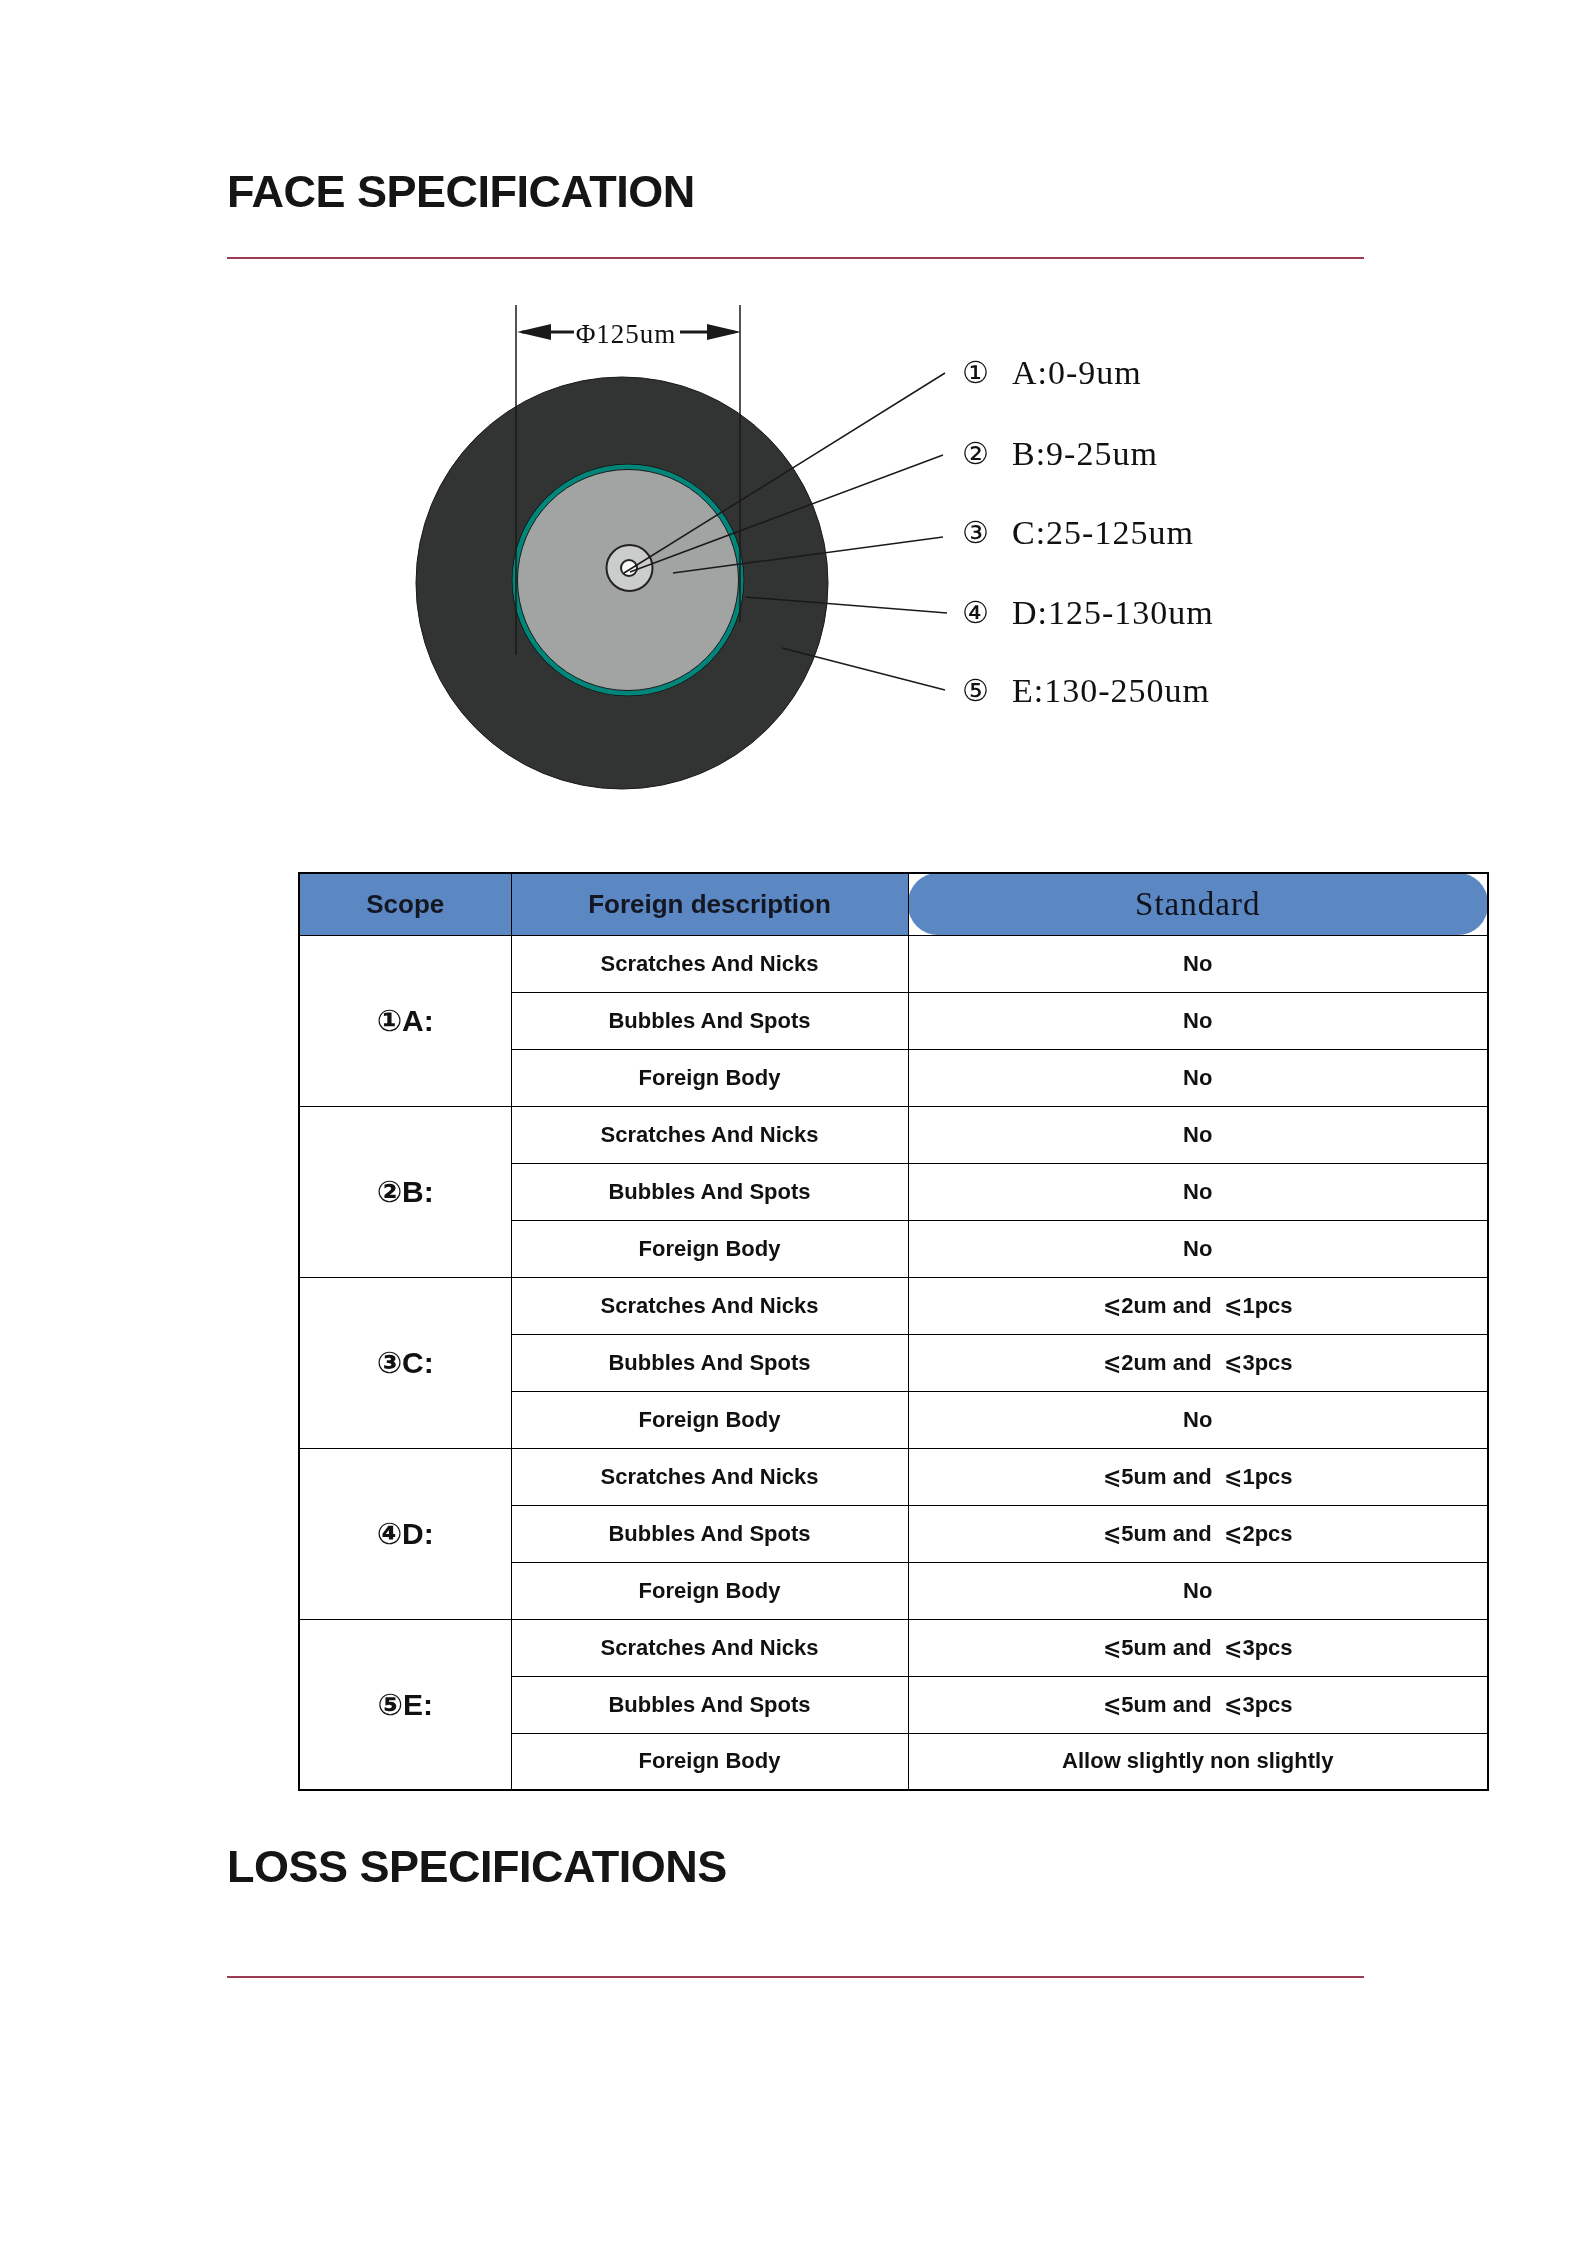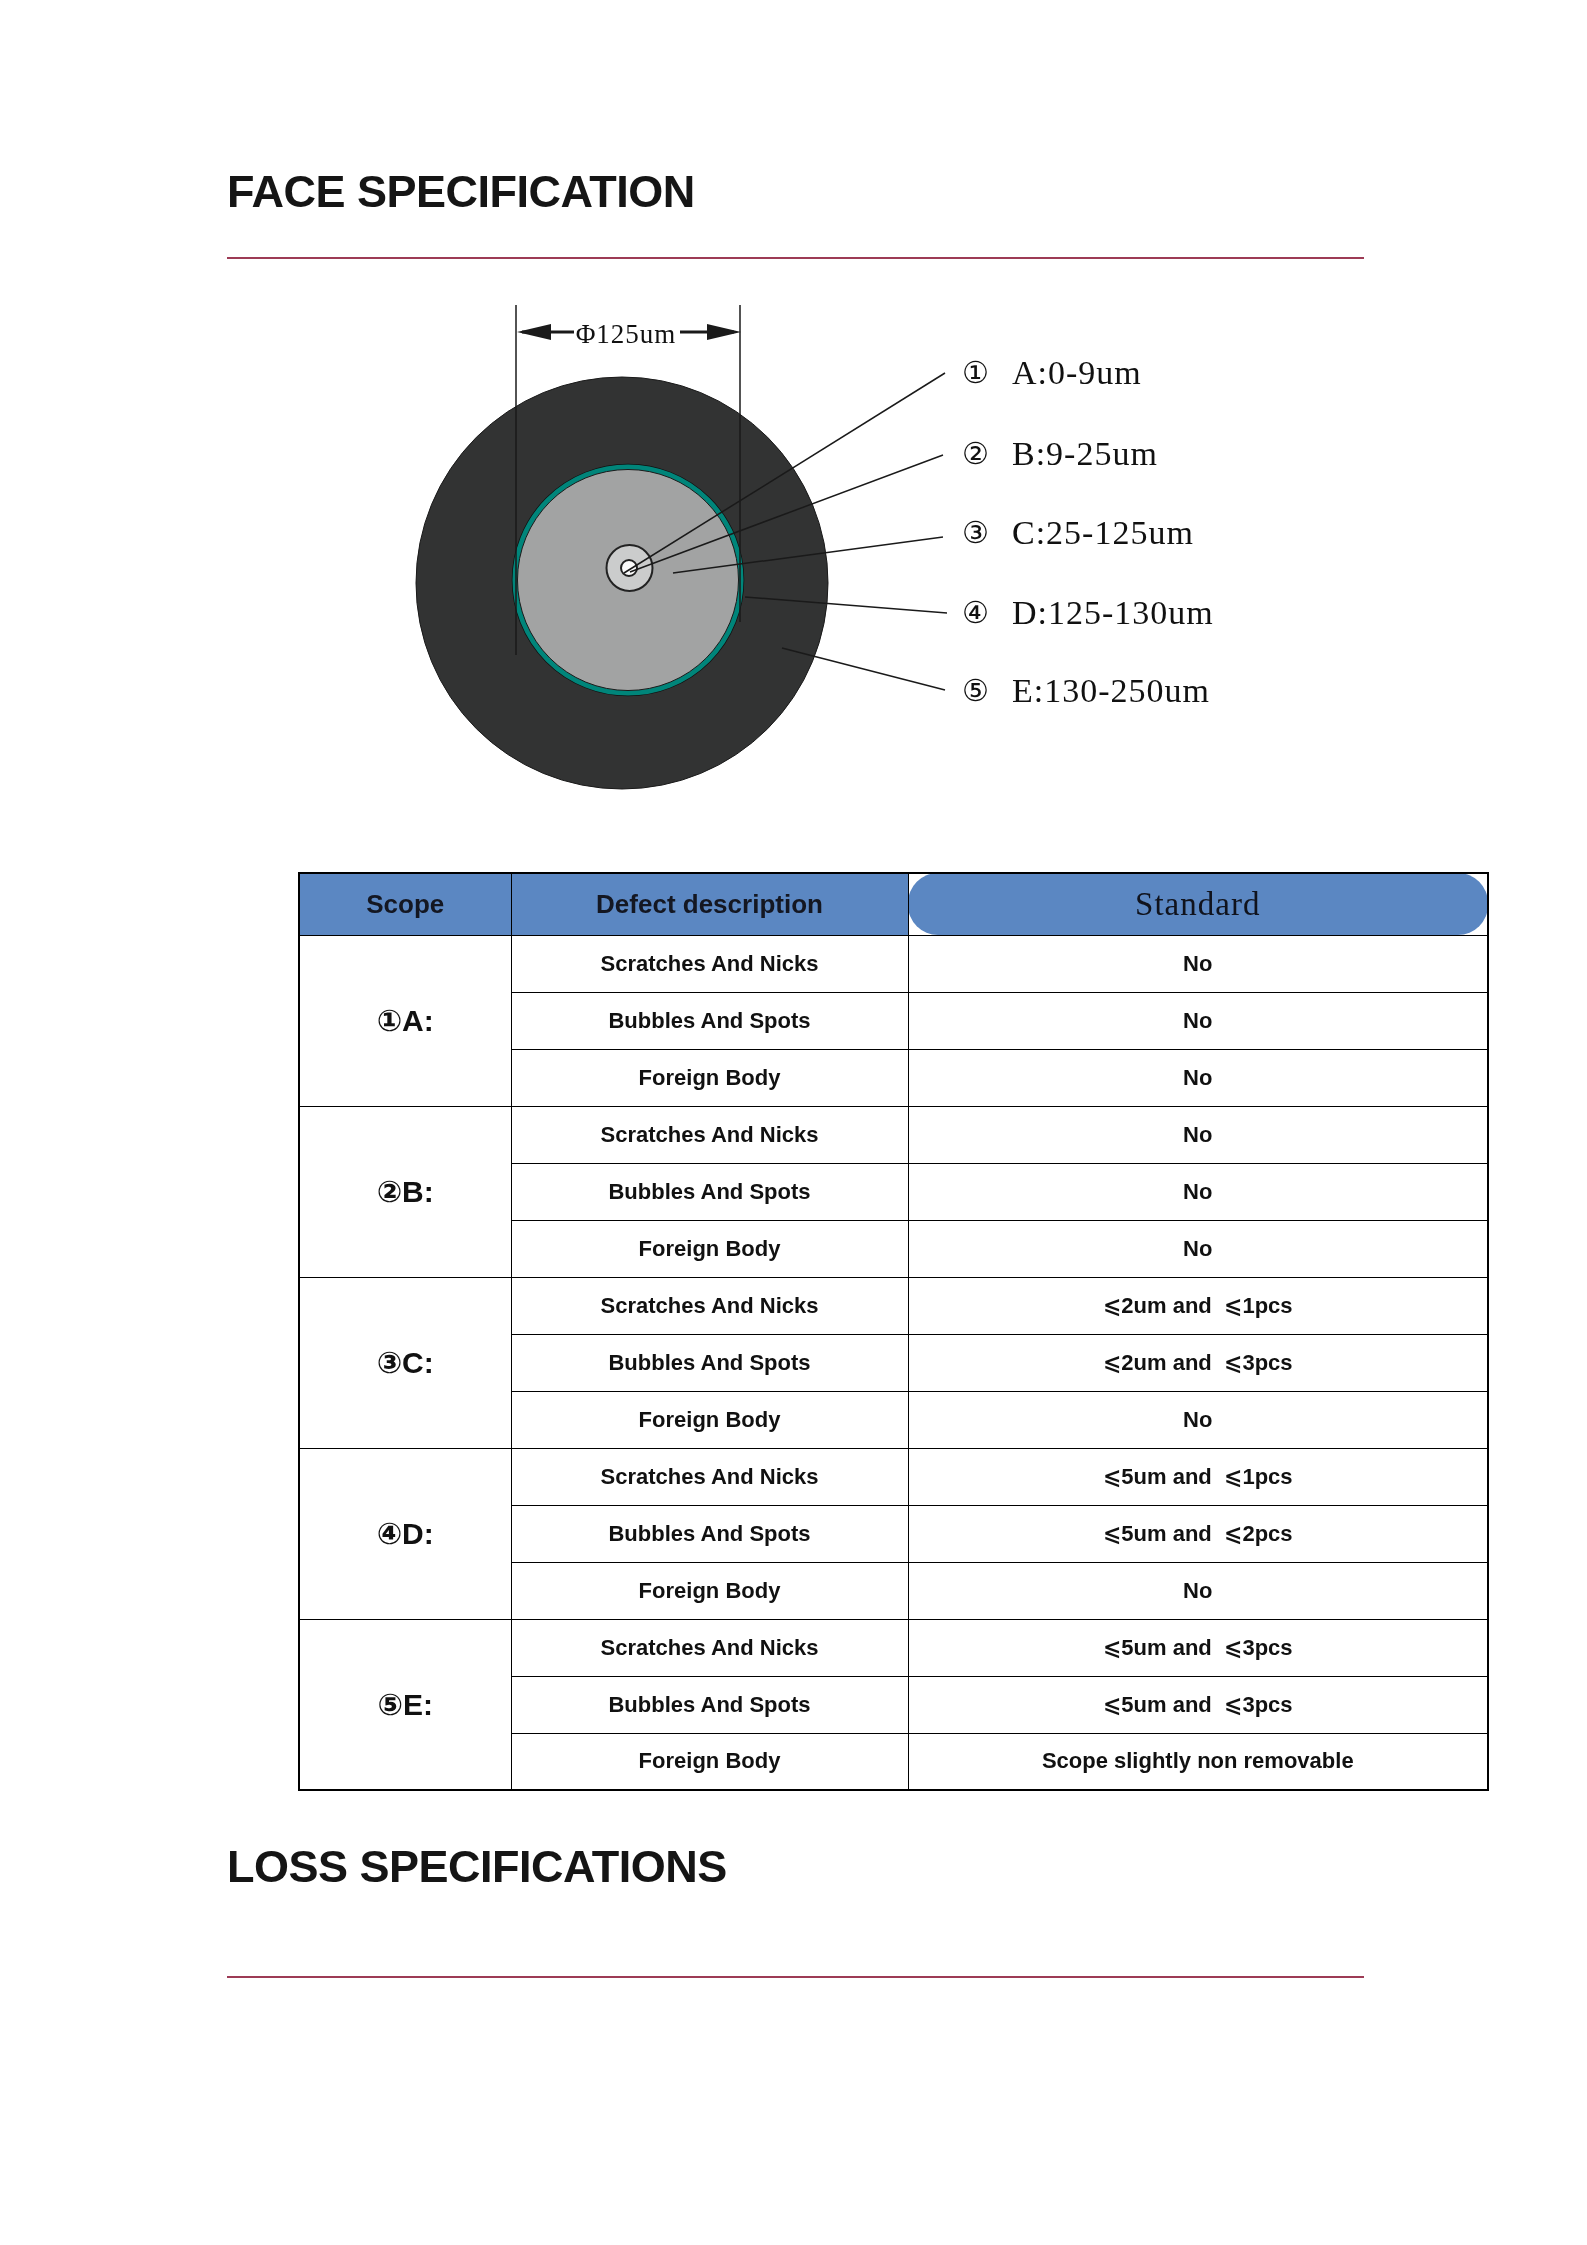--- a/index.html
+++ b/index.html
@@ -99,21 +99,21 @@
 
 <table id="spec-table">
   <colgroup>
     <col style="width:212px">
       <col style="width:397px">
       <col style="width:580px">
   </colgroup>
   <thead>
     <tr>
       <th>Scope</th>
-      <th>Defect description</th>
+      <th>Foreign description</th>
       <th class="serif-head">Standard</th>
     </tr>
   </thead>
   <tbody>
     <tr>
       <td class="scope-cell" rowspan="3">①A:</td>
       <td class="defect-cell">Scratches And Nicks</td>
       <td class="standard-cell">No</td>
     </tr>
     <tr>
@@ -171,19 +171,19 @@
       <td class="scope-cell" rowspan="3">⑤E:</td>
       <td class="defect-cell">Scratches And Nicks</td>
       <td class="standard-cell">⩽5um and  ⩽3pcs</td>
     </tr>
     <tr>
       <td class="defect-cell">Bubbles And Spots</td>
       <td class="standard-cell">⩽5um and  ⩽3pcs</td>
     </tr>
     <tr>
       <td class="defect-cell">Foreign Body</td>
-      <td class="standard-cell">Scope slightly non removable</td>
+      <td class="standard-cell">Allow slightly non slightly</td>
     </tr>
   </tbody>
 </table>
 
 <h1 id="loss-title" class="section-title">LOSS SPECIFICATIONS</h1>
 <div id="rule-bottom" class="rule"></div>
 
 </body></html>

